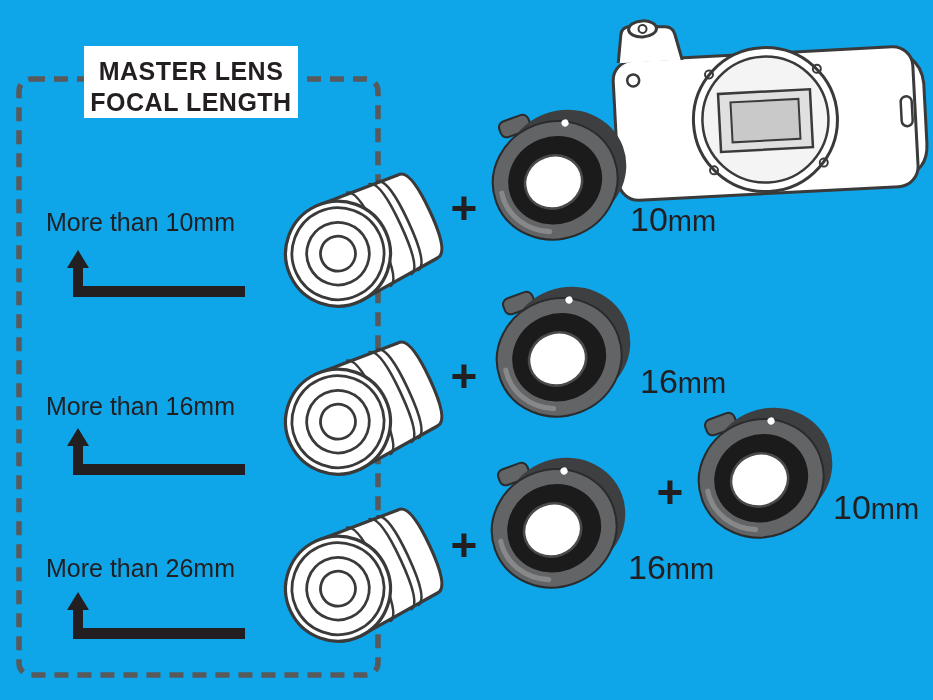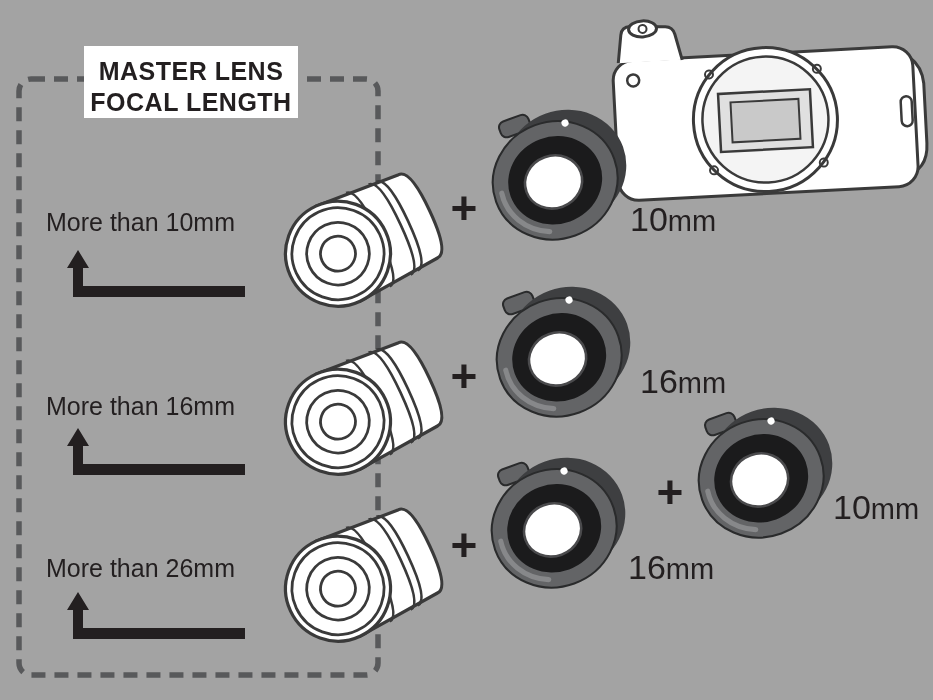--- a/index.html
+++ b/index.html
@@ -1,19 +1,19 @@
 <!DOCTYPE html>
 <html><head>
 <meta charset="utf-8">
 <style>
   html,body{margin:0;padding:0;background:#ffffff;}
   .canvas{
     position:relative;
     width:933px;height:700px;
-    background:#a3a3a3;
+    background:#0ea5e9;
     overflow:hidden;
     font-family:"Liberation Sans","DejaVu Sans",sans-serif;
   }
   svg{display:block;}
   svg text{font-family:"Liberation Sans","DejaVu Sans",sans-serif;fill:#231f20;}
   .title-line{font-size:25px;font-weight:bold;letter-spacing:0.5px;text-anchor:middle;}
   .row-label{font-size:25px;}
   .plus{font-size:46px;font-weight:bold;text-anchor:middle;}
   .adapter-num{font-size:34px;}
   .adapter-unit{font-size:29px;}

